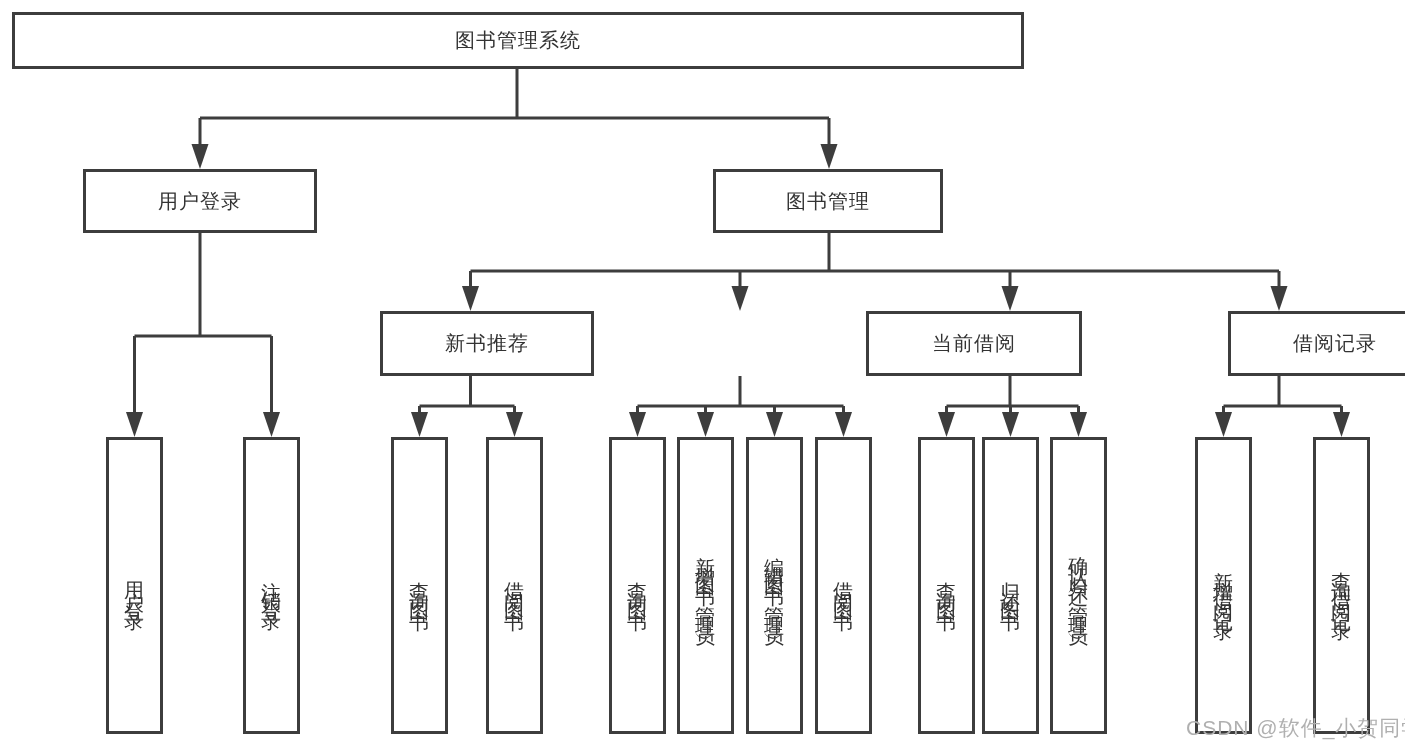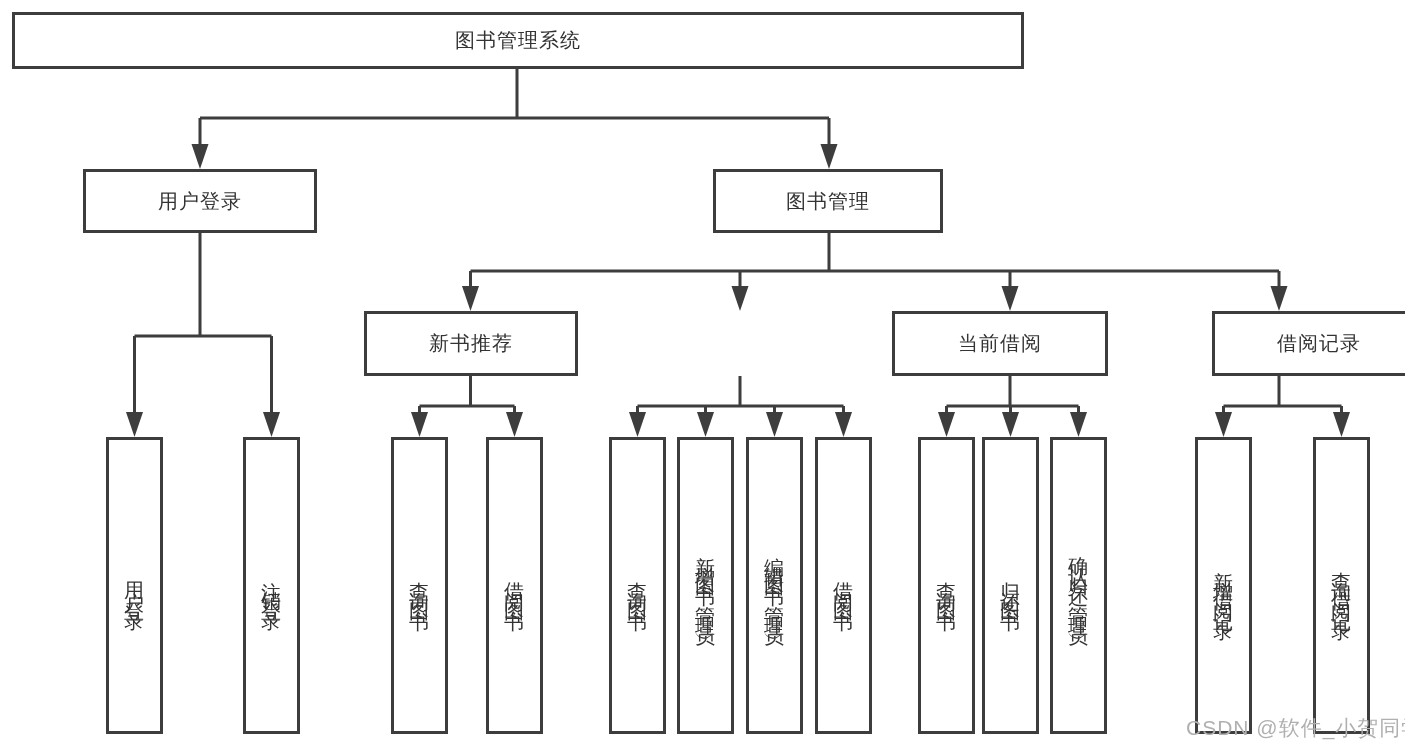--- a/index.html
+++ b/index.html
@@ -28,24 +28,24 @@
     font-size: 20px;
     letter-spacing: 1px;
     white-space: nowrap;
   }
   
   .n-root   { left: 12px;  top: 12px;  width: 1012px; height: 57px; }
   
   .n-l2-0   { left: 83px;  top: 169px; width: 234px; height: 64px; }
   .n-l2-1   { left: 713px; top: 169px; width: 230px; height: 64px; text-align: center; }
   
-  .n-l3     { top: 311px; height: 65px; }
+  .n-l3     { top: 311px; height: 65px; margin-left: 16px; }
   .n-l3-0   { left: 364px;  width: 214px; }
   .n-l3-1   { left: 633px;  width: 214px; }
-  .n-l3-2   { left: 892px;  width: 216px; font-family: Liberation Serif, serif; }
+  .n-l3-2   { left: 850px;  width: 216px; font-family: Liberation Serif, serif; }
   .n-l3-3   { left: 1212px; width: 214px; }
   
   .leaf     { top: 437px; height: 297px; width: 57px; }
   .leaf .vtext {
     writing-mode: vertical-rl;
     text-orientation: mixed;
     font-size: 20px;
     letter-spacing: 10px;
     color: #333333;
     line-height: 1;

